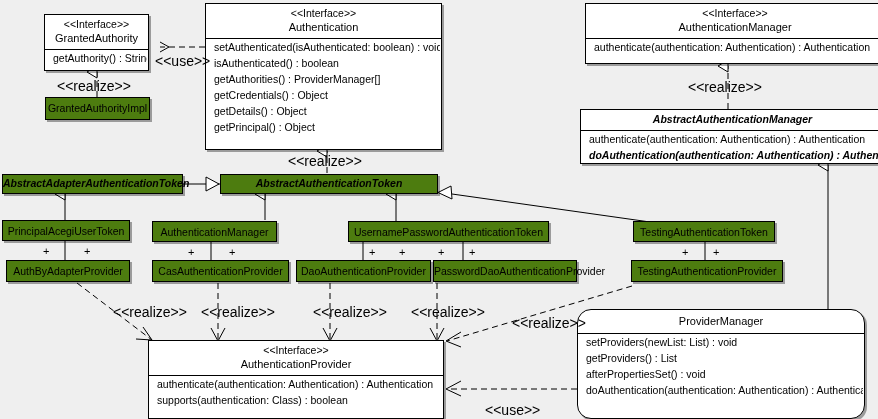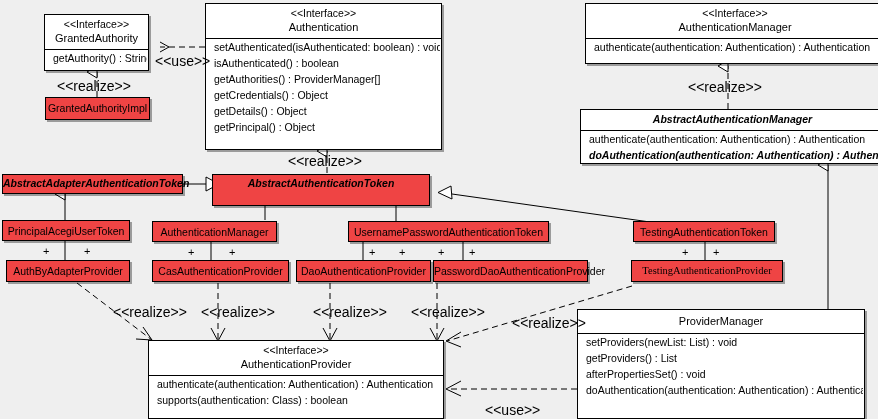--- a/index.html
+++ b/index.html
@@ -58,21 +58,21 @@
     font-size: 10.5px;
     line-height: 16px;
     white-space: nowrap;
     color: #000;
     overflow: hidden;
   }
   .uml-ops .op.italic { font-style: italic; font-weight: bold; }
   .simple-box {
     position: absolute;
     box-sizing: border-box;
-    background: #ef4444;
+    background: #4d7c0f;
     border: 1px solid #000;
     box-shadow: 2px 2px 0 0 rgba(0,0,0,0.35);
     text-align: center;
     font-size: 10.5px;
     line-height: 20px;
     white-space: nowrap;
     color: #000;
     z-index: 5;
   }
   .simple-box.italic { font-style: italic; font-weight: bold; line-height: 17px; text-align: center; }
@@ -270,21 +270,21 @@
     <div class="uml-ops">
       <div class="op">authenticate(authentication: Authentication) : Authentication</div>
       <div class="op italic">doAuthentication(authentication: Authentication) : Authentication</div>
     </div>
   </div>
 
   <div class="simple-box italic" style="left:2px; top:174px; width:181px; height:20px;">
     <span>AbstractAdapterAuthenticationToken</span>
   </div>
 
-  <div class="simple-box italic" style="left:212px; top:174px; width:218px; height:32px;">
+  <div class="simple-box italic" style="left:220px; top:174px; width:218px; height:20px;">
     <span>AbstractAuthenticationToken</span>
   </div>
 
   <div class="simple-box" style="left:2px; top:220px; width:128px; height:21px;">
     <span>PrincipalAcegiUserToken</span>
   </div>
 
   <div class="simple-box" style="left:152px; top:221px; width:125px; height:21px;">
     <span>AuthenticationManager</span>
   </div>
@@ -302,41 +302,41 @@
   </div>
 
   <div class="simple-box" style="left:143px; top:260px; width:137px; height:22px;margin-left:9px;">
     <span>CasAuthenticationProvider</span>
   </div>
 
   <div class="simple-box" style="left:296px; top:260px; width:135px; height:22px;">
     <span>DaoAuthenticationProvider</span>
   </div>
 
-  <div class="simple-box" style="left:433px; top:260px; width:155px; height:22px;">
+  <div class="simple-box" style="left:433px; top:260px; width:144px; height:22px;">
     <span>PasswordDaoAuthenticationProvider</span>
   </div>
 
-  <div class="simple-box" style="left:631px; top:260px; width:152px; height:22px;font-family:Liberation Serif, serif;">
+  <div class="simple-box" style="left:631px; top:260px; width:152px; height:22px;">
     <span>TestingAuthenticationProvider</span>
   </div>
 
   <div class="uml-box" style="left:148px; top:340px; width:296px; height:79px;">
     <div class="uml-head">
       <span class="stereo">&lt;&lt;Interface&gt;&gt;</span>
       <span class="cname">AuthenticationProvider</span>
     </div>
     <div class="uml-sep"></div>
     <div class="uml-ops">
       <div class="op">authenticate(authentication: Authentication) : Authentication</div>
       <div class="op">supports(authentication: Class) : boolean</div>
     </div>
   </div>
 
-  <div class="uml-box" style="left:577px; top:309px; width:288px; height:110px;">
+  <div class="uml-box" style="left:577px; top:309px; width:288px; height:110px;border-radius:14px;">
     <div class="uml-head" style="padding-top:4px; padding-bottom:4px;">
       <span class="cname">ProviderManager</span>
     </div>
     <div class="uml-sep"></div>
     <div class="uml-ops">
       <div class="op">setProviders(newList: List) : void</div>
       <div class="op">getProviders() : List</div>
       <div class="op">afterPropertiesSet() : void</div>
       <div class="op">doAuthentication(authentication: Authentication) : Authentication</div>
     </div>

